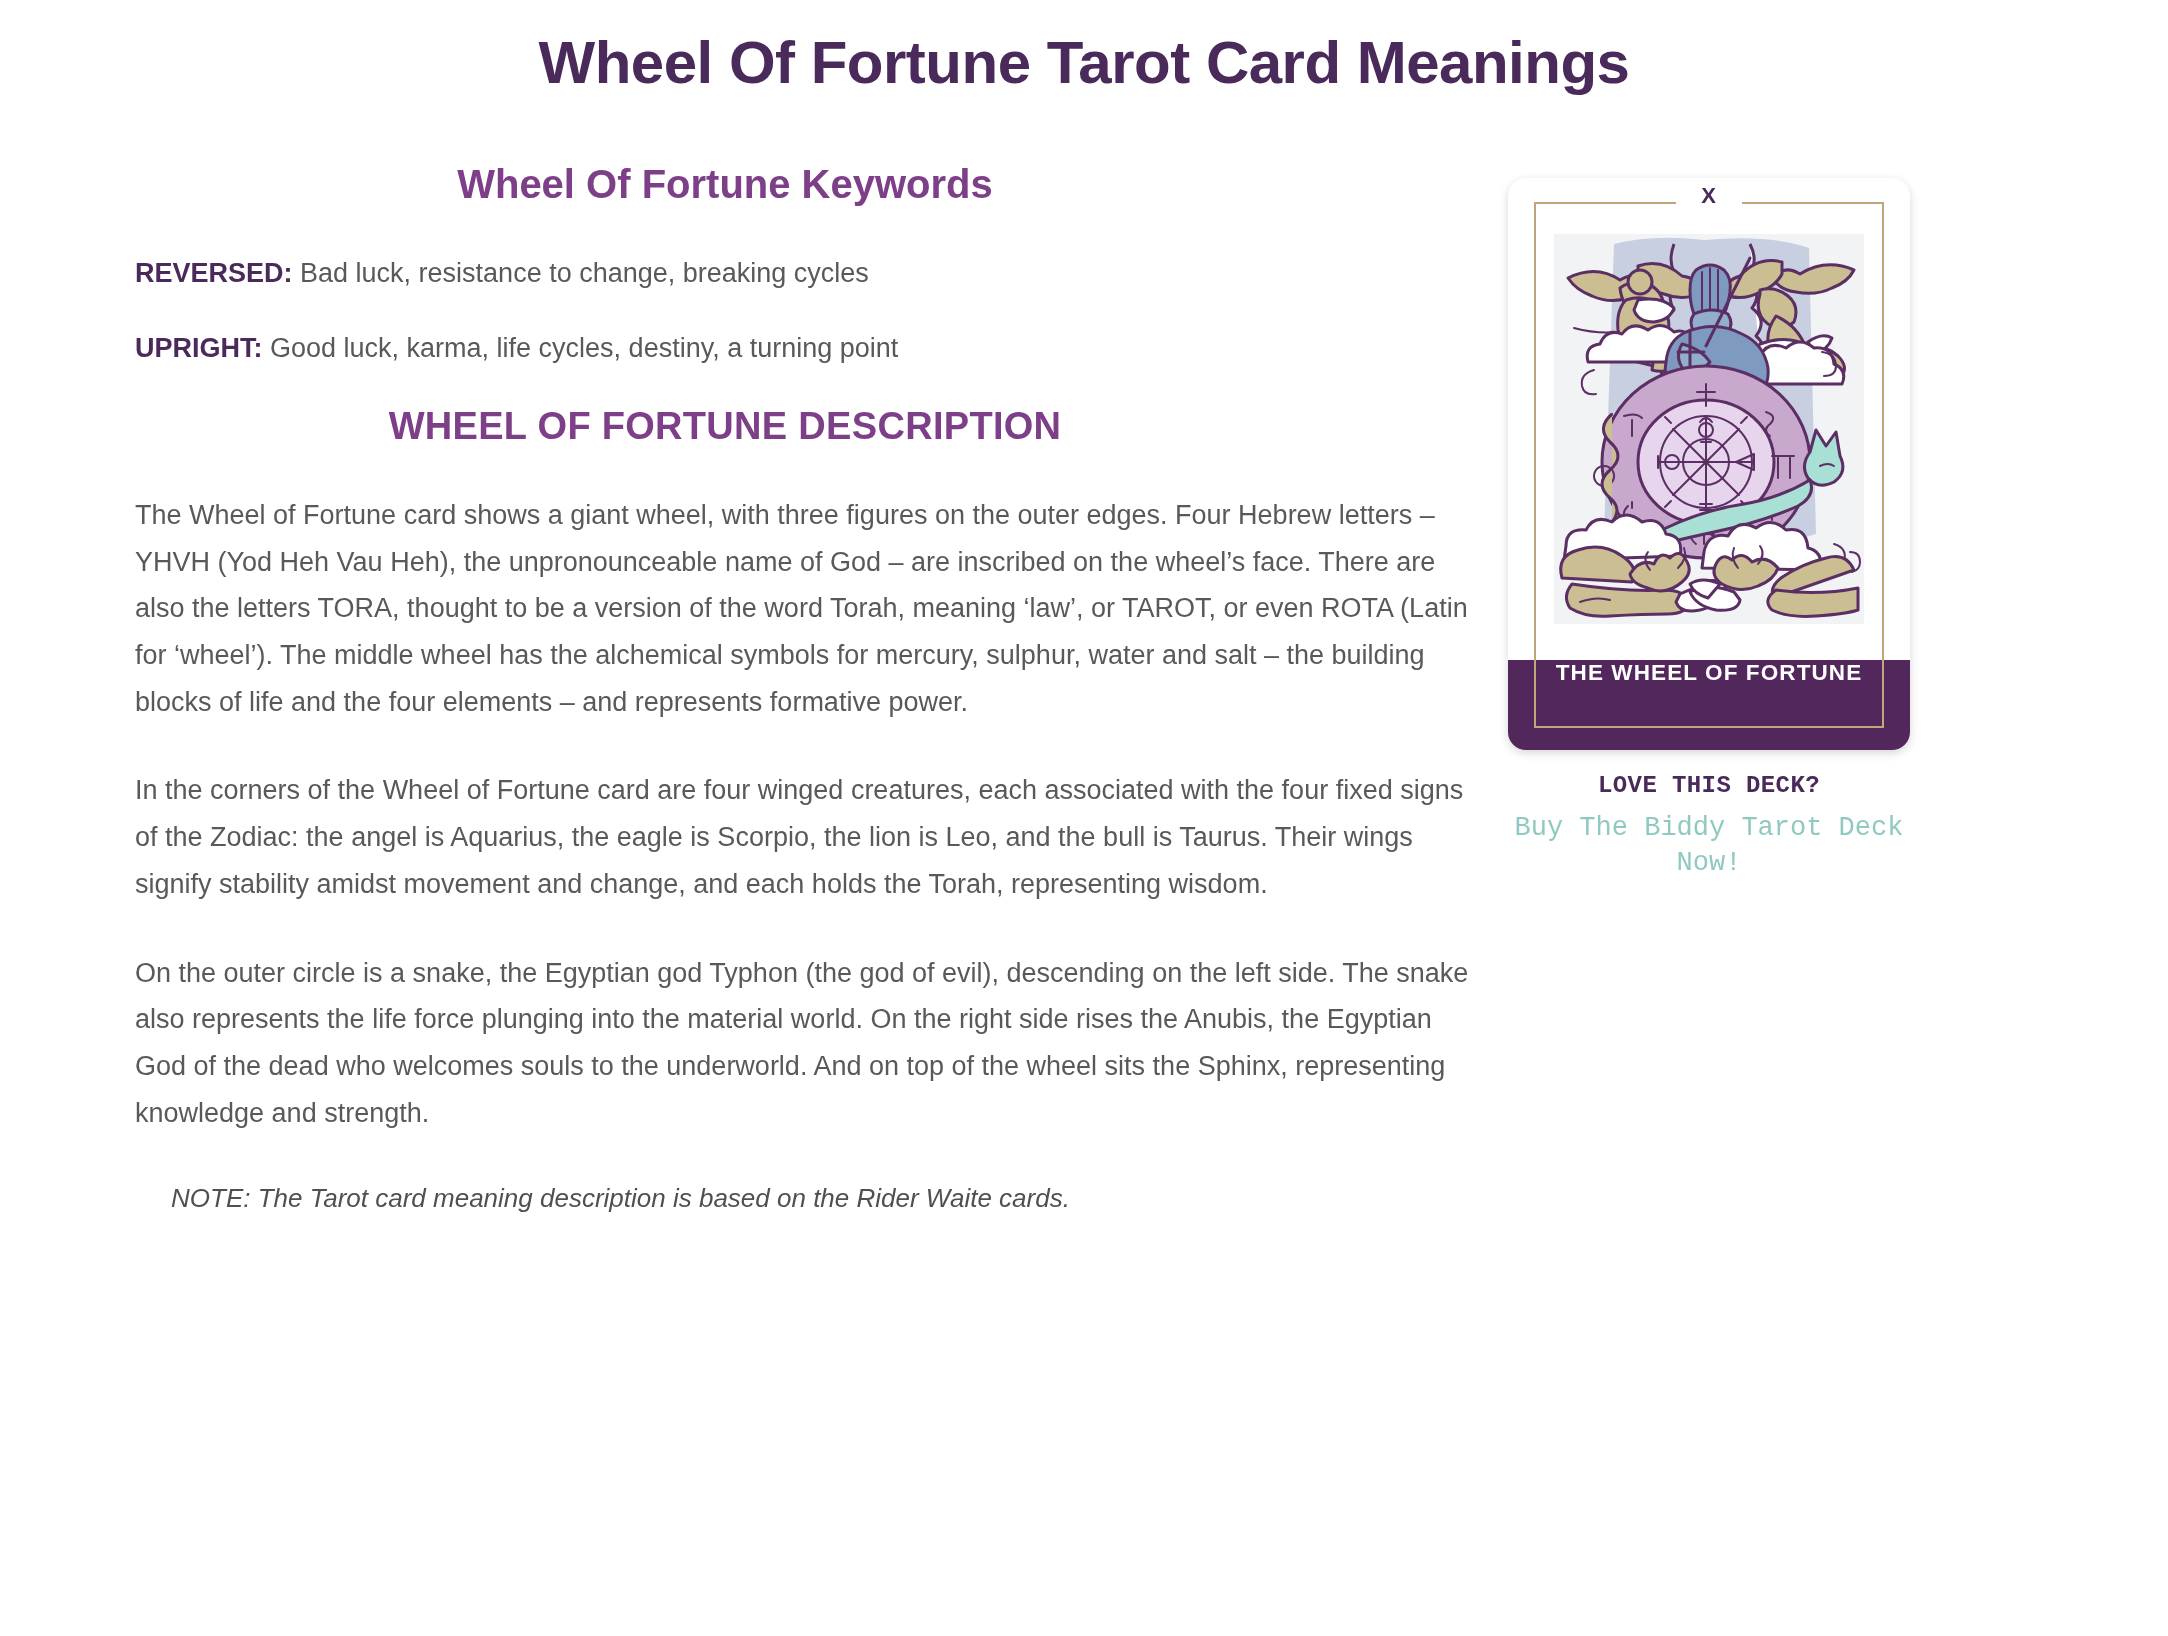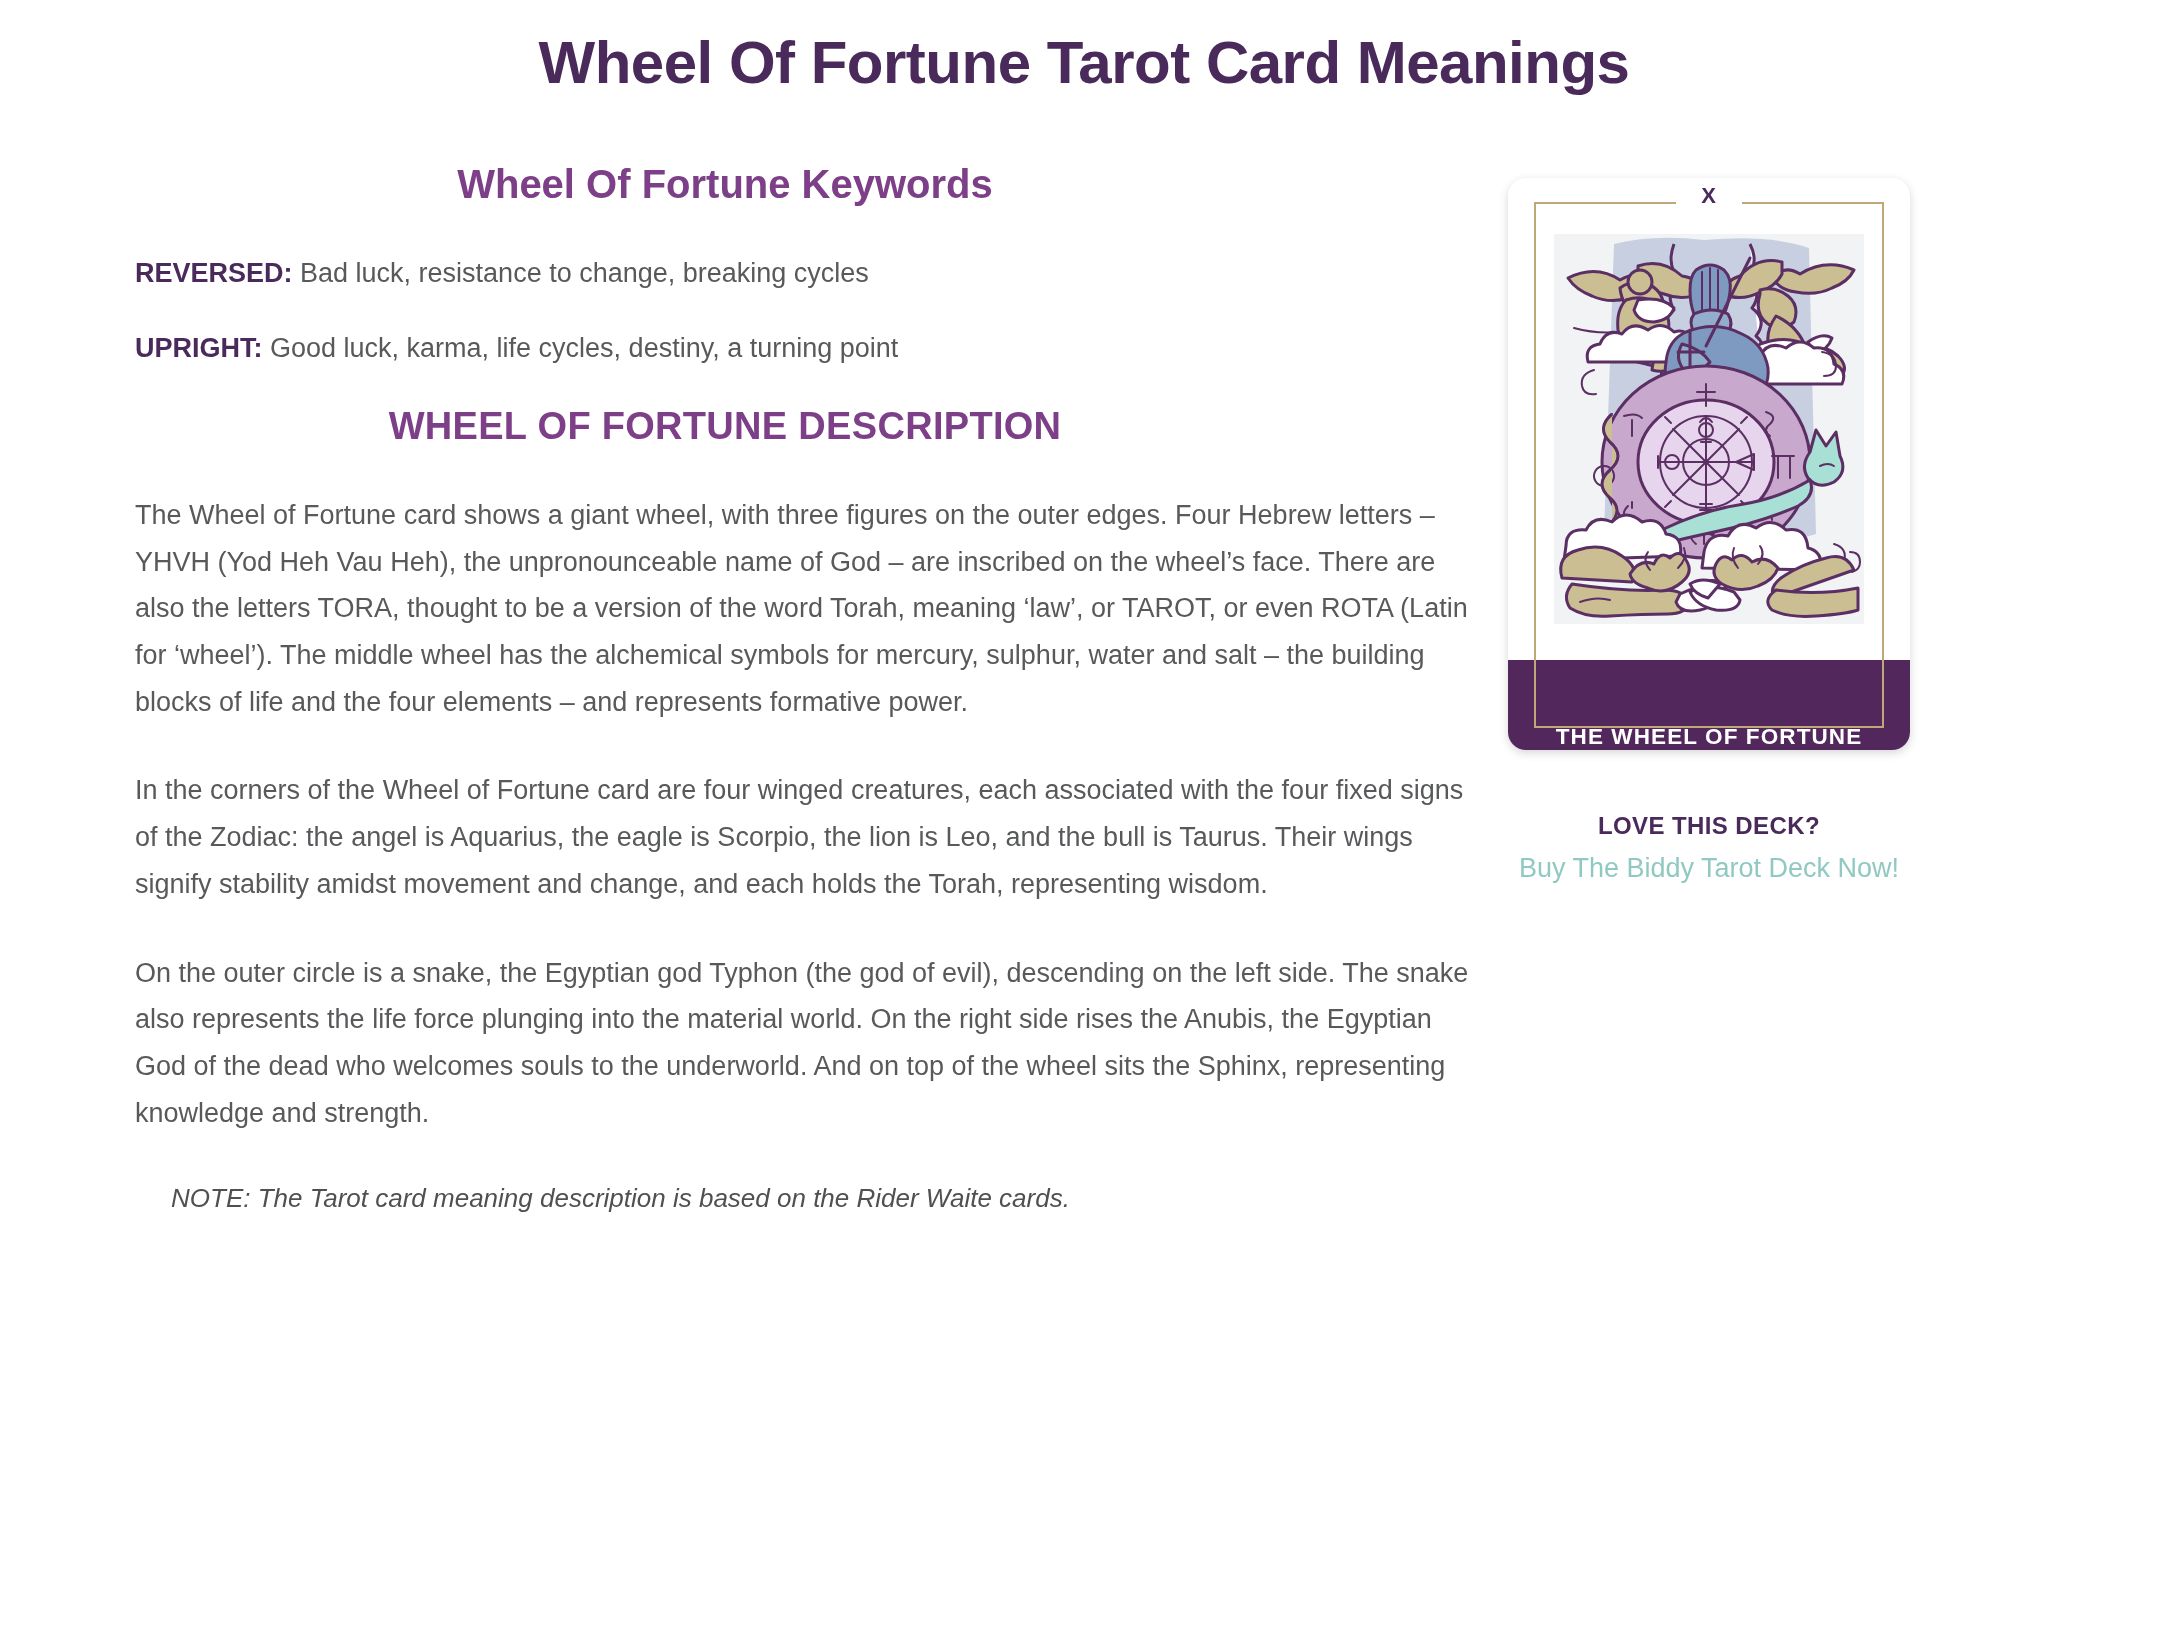--- a/index.html
+++ b/index.html
@@ -162,37 +162,38 @@
   }
 
   .card-footer {
     position: absolute;
     left: 0;
     right: 0;
     bottom: 0;
     height: 90px;
     background: #52275c;
     display: flex;
-    align-items: flex-end;
+    align-items: flex-start;
     justify-content: center;
     z-index: 2;
     margin-top: 12px;
   }
   .card-footer-label {
     color: #ffffff;
     font-size: 22.5px;
     font-weight: 700;
     letter-spacing: 1.1px;
   }
 
   
   .deck-promo {
-    margin-top: 60px;
+    margin-top: 20px;
     text-align: center;
     width: 402px;
+    font-family: Liberation Mono, monospace;
   }
   .deck-promo-title {
     font-size: 24px;
     font-weight: 700;
     color: #4a2a5a;
     letter-spacing: 0.4px;
     line-height: 1.3;
   }
   .deck-promo-link {
     display: block;

